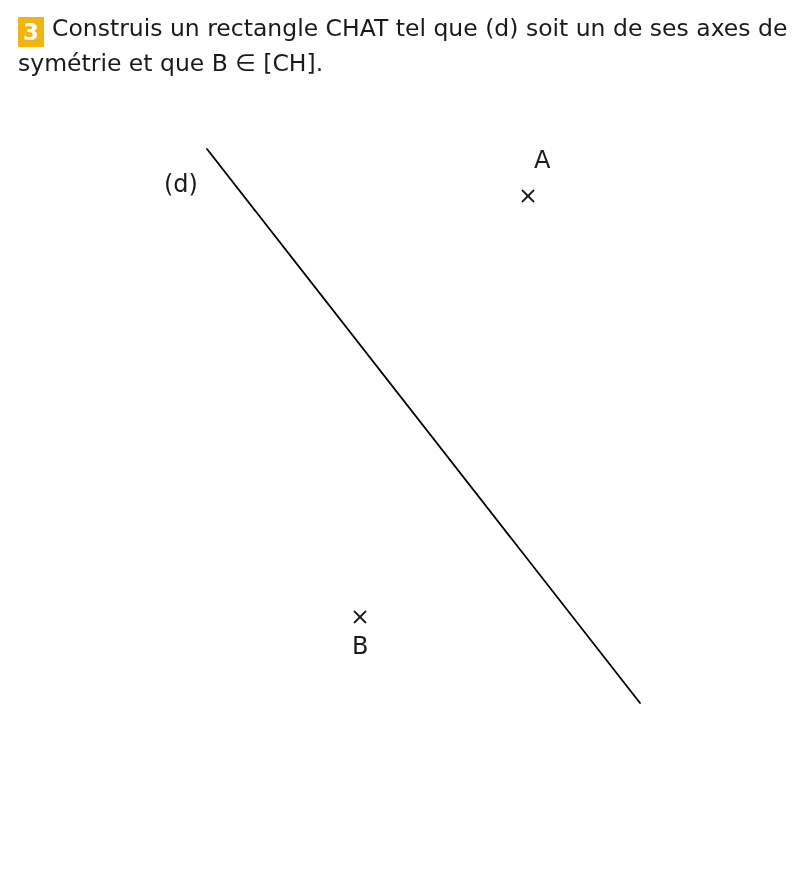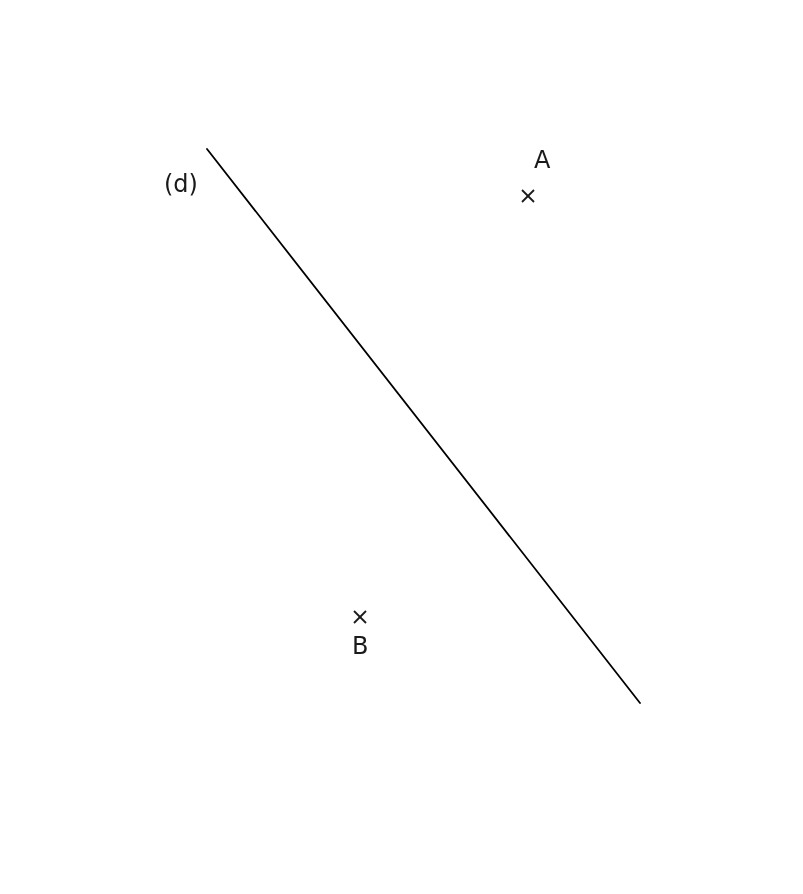--- a/index.html
+++ b/index.html
@@ -70,20 +70,23 @@
   }
   .label-d  { left: 164px; top: 70px; }
   .label-A  { left: 534px; top: 46px; }
   .label-B  { left: 352px; top: 532px; }
 </style>
 </head>
 <body>
 
 <div class="page">
 
+  <div class="exercise-header">
+    <span class="ex-number">3</span><span class="ex-statement">Construis un rectangle CHAT tel que (d) soit un de ses axes de symétrie et que B ∈ [CH].</span>
+  </div>
 
   <div class="figure">
     <svg width="803" height="794" viewBox="0 0 803 794">
       <line id="line-d" x1="207" y1="49" x2="640" y2="603" stroke="#000000" stroke-width="1.8" stroke-linecap="round"></line>
 
       <g>
         <line x1="522" y1="90" x2="534" y2="102" stroke="#1a1a1a" stroke-width="1.8"></line>
         <line x1="534" y1="90" x2="522" y2="102" stroke="#1a1a1a" stroke-width="1.8"></line>
       </g>
 

